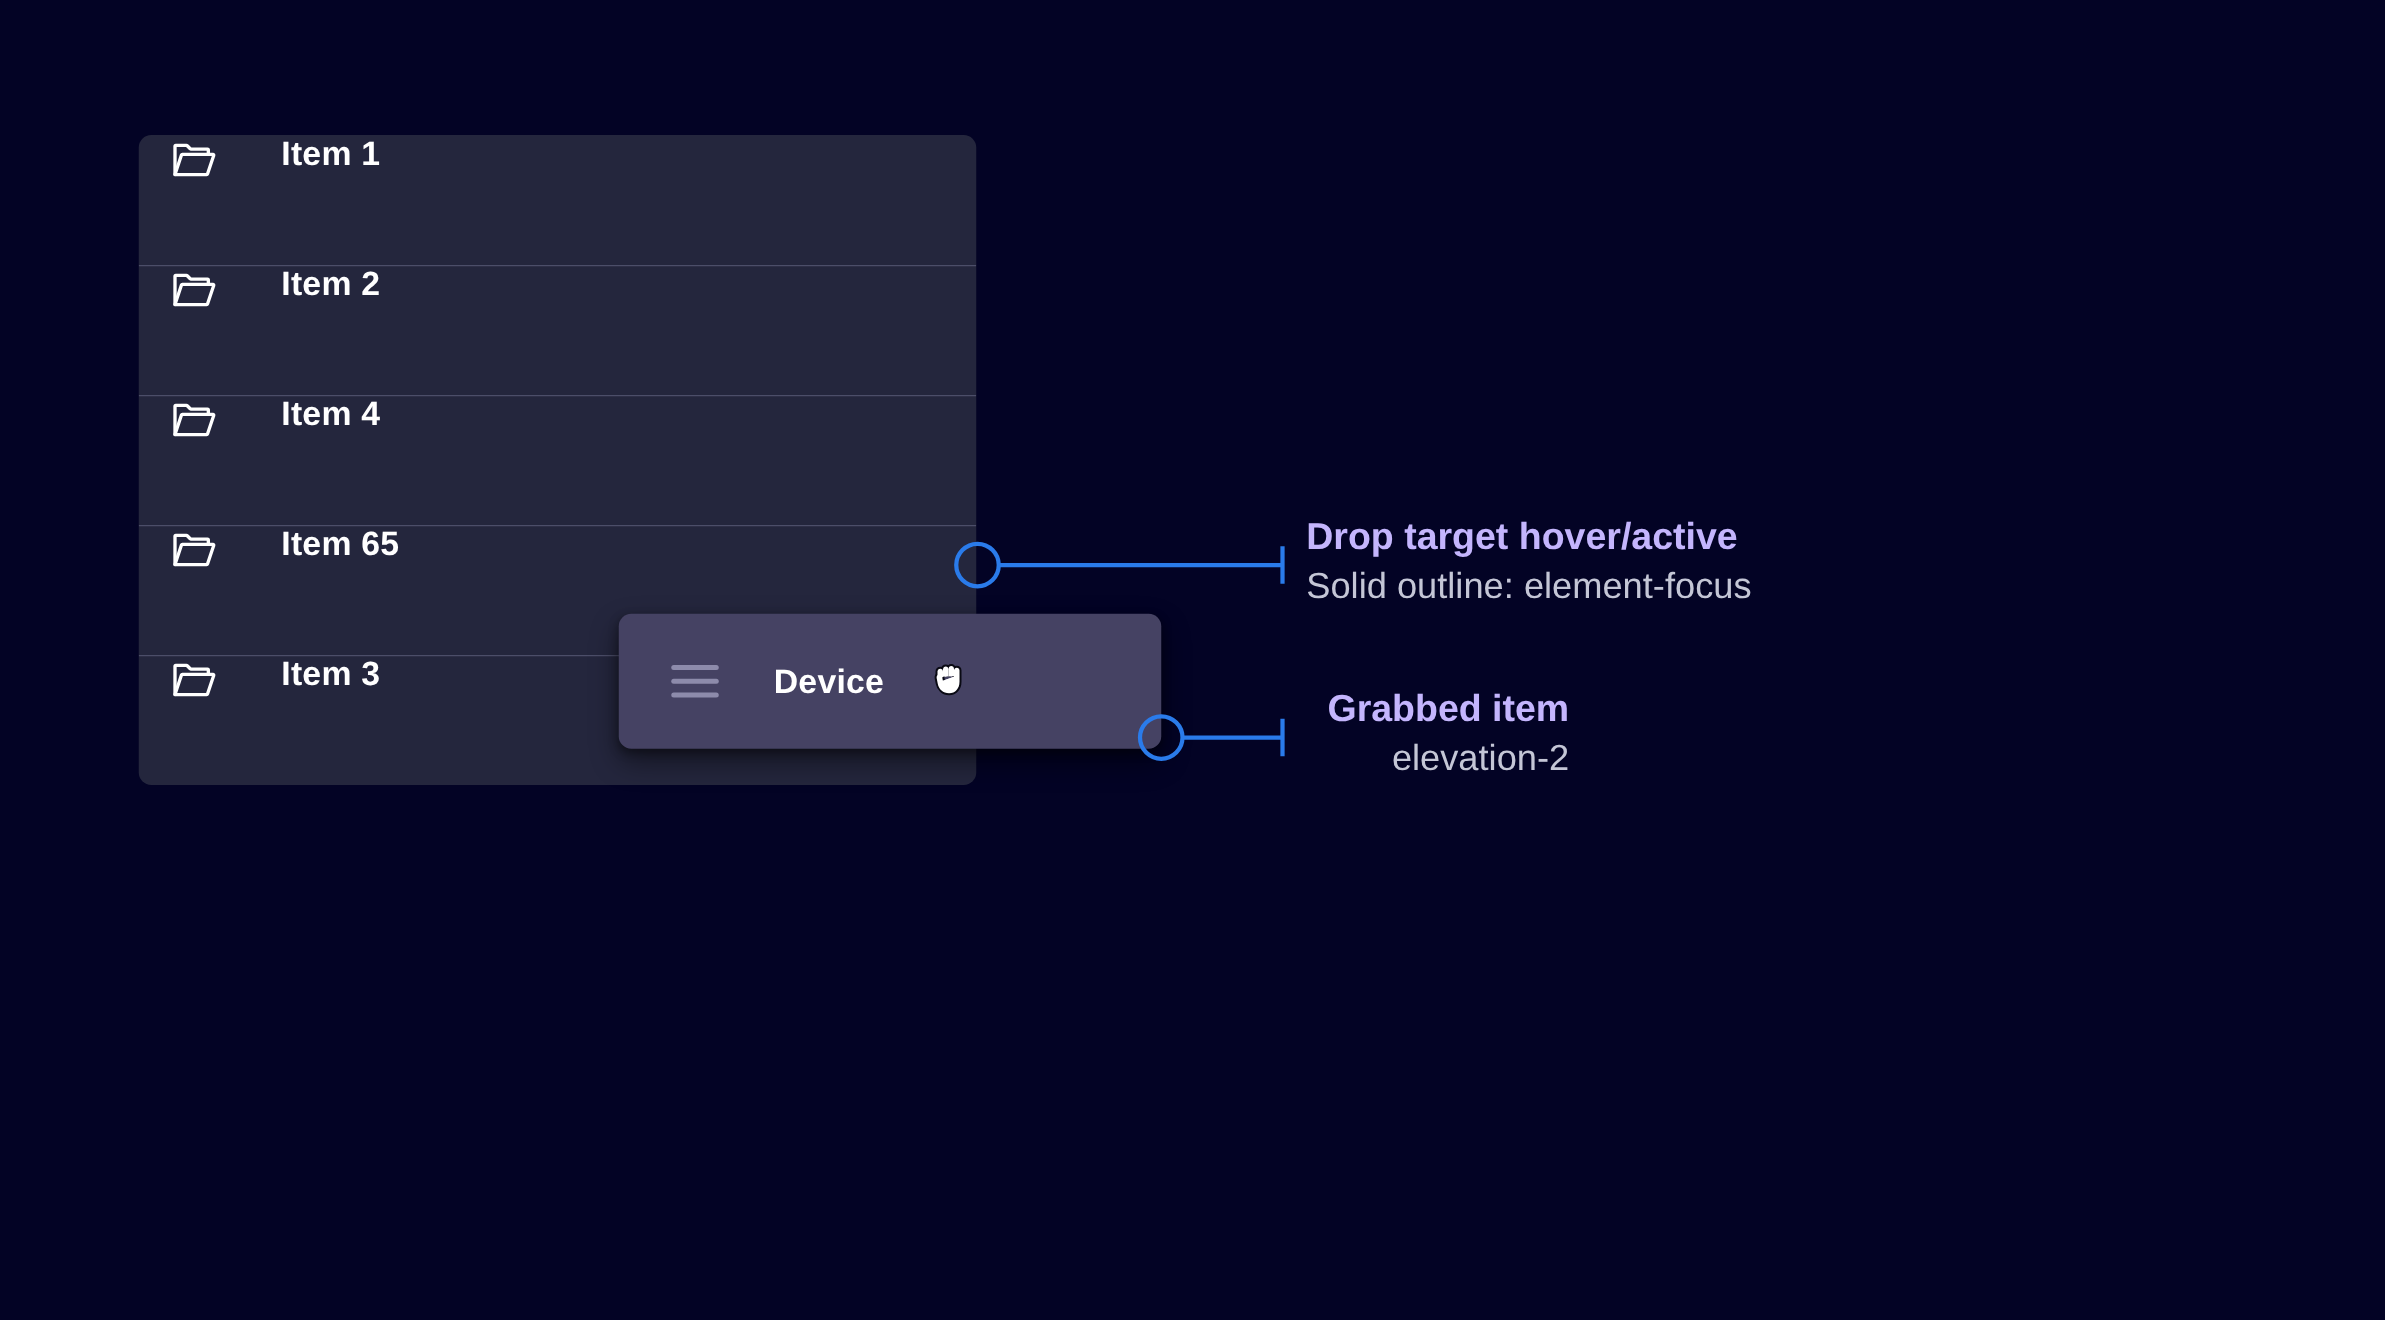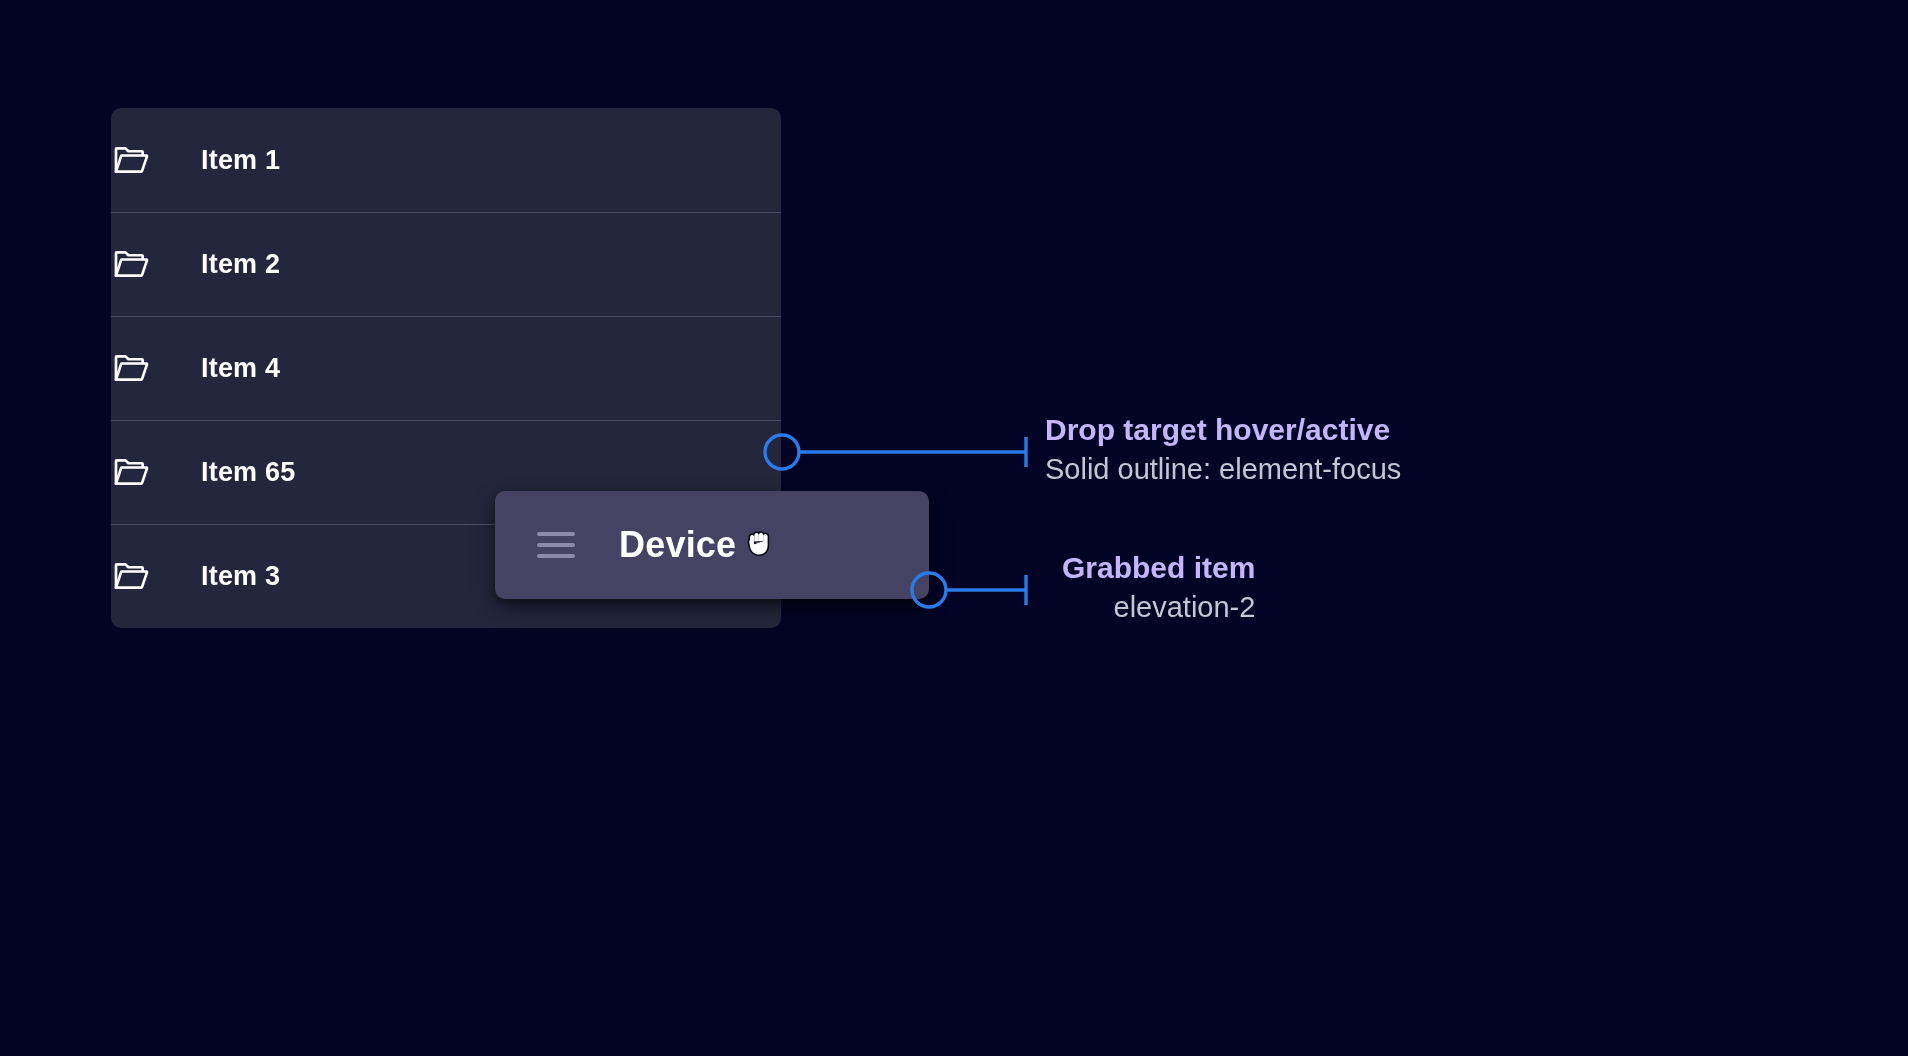--- a/index.html
+++ b/index.html
@@ -23,21 +23,21 @@
     top: 108px;
     width: 670px;
     background: #24263d;
     border-radius: 10px;
     overflow: hidden;
   }
   .list-row {
     position: relative;
     height: 104px;
     display: flex;
-    align-items: center;
+    padding-left: 24px;
     box-sizing: border-box;
   }
   .list-row + .list-row::before {
     content: "";
     position: absolute;
     left: 0; right: 0; top: 0;
     height: 1px;
     background: #4c4e69;
   }
   .list-row.is-drop-target {
@@ -85,21 +85,21 @@
     justify-content: space-between;
     flex: 0 0 38px;
   }
   .drag-handle-icon i {
     display: block;
     height: 4px;
     border-radius: 2px;
     background: #8d8bab;
   }
   #grabbed-card .card-label {
-    font-size: 36px;
+    font-size: 27px;
     font-weight: bold;
     color: #ffffff;
     letter-spacing: 0.2px;
   }
   #grab-cursor {
     position: absolute;
     left: 248px;
     top: 32px;
     width: 36px;
     height: 40px;

